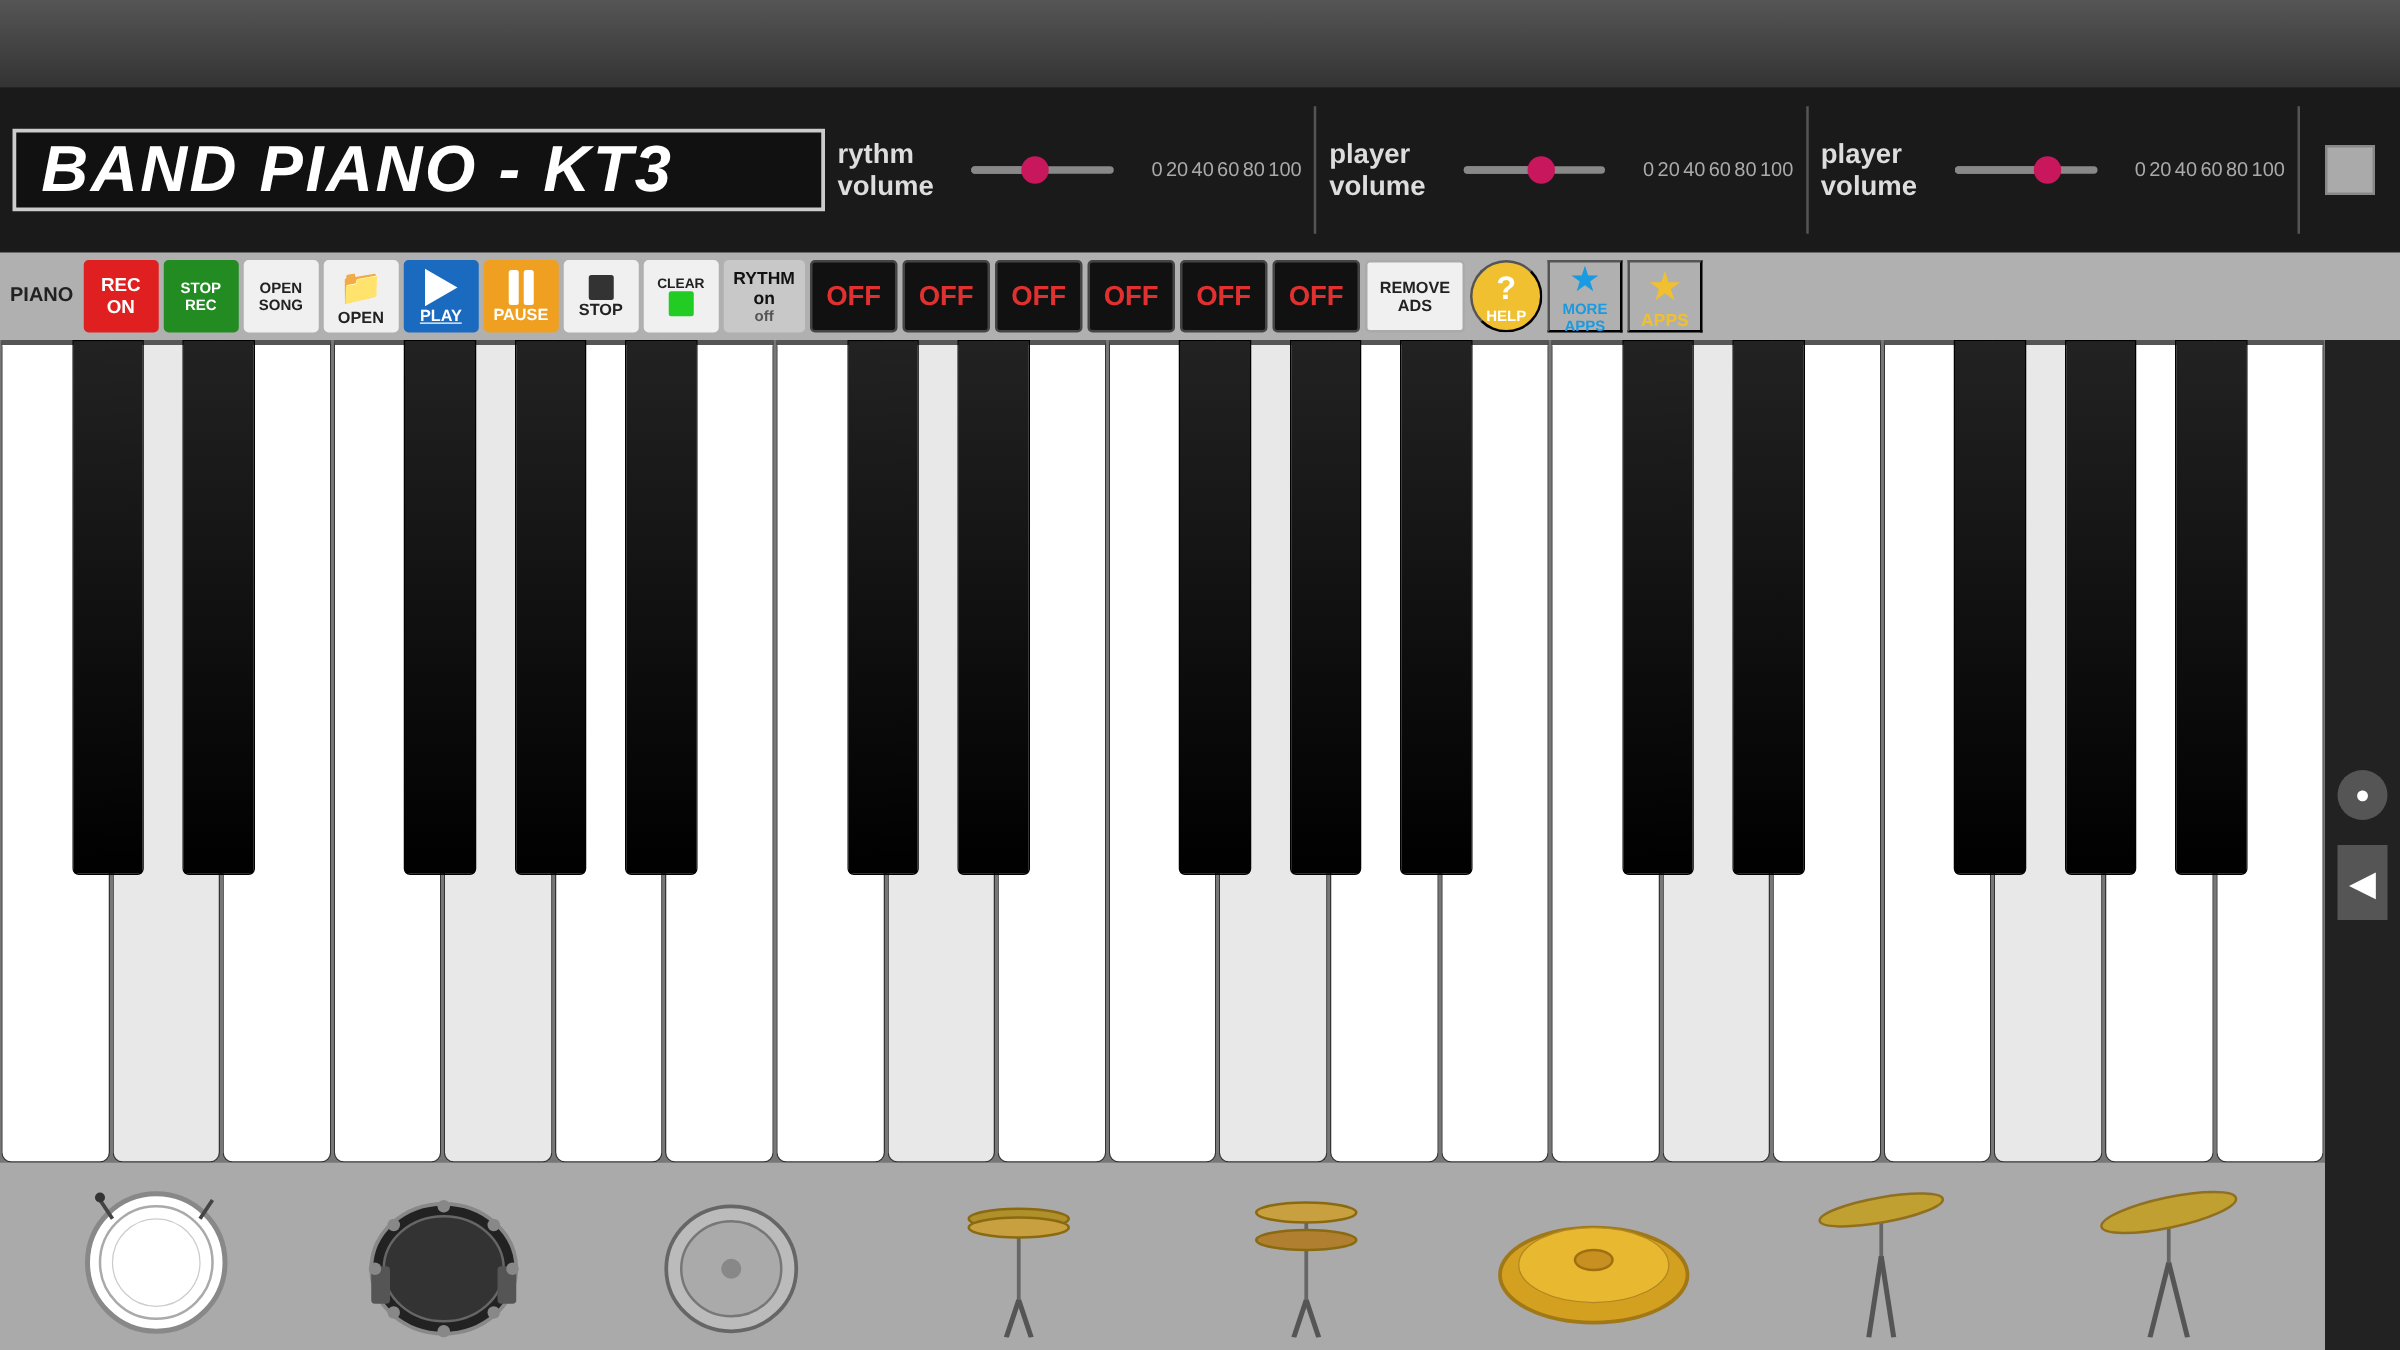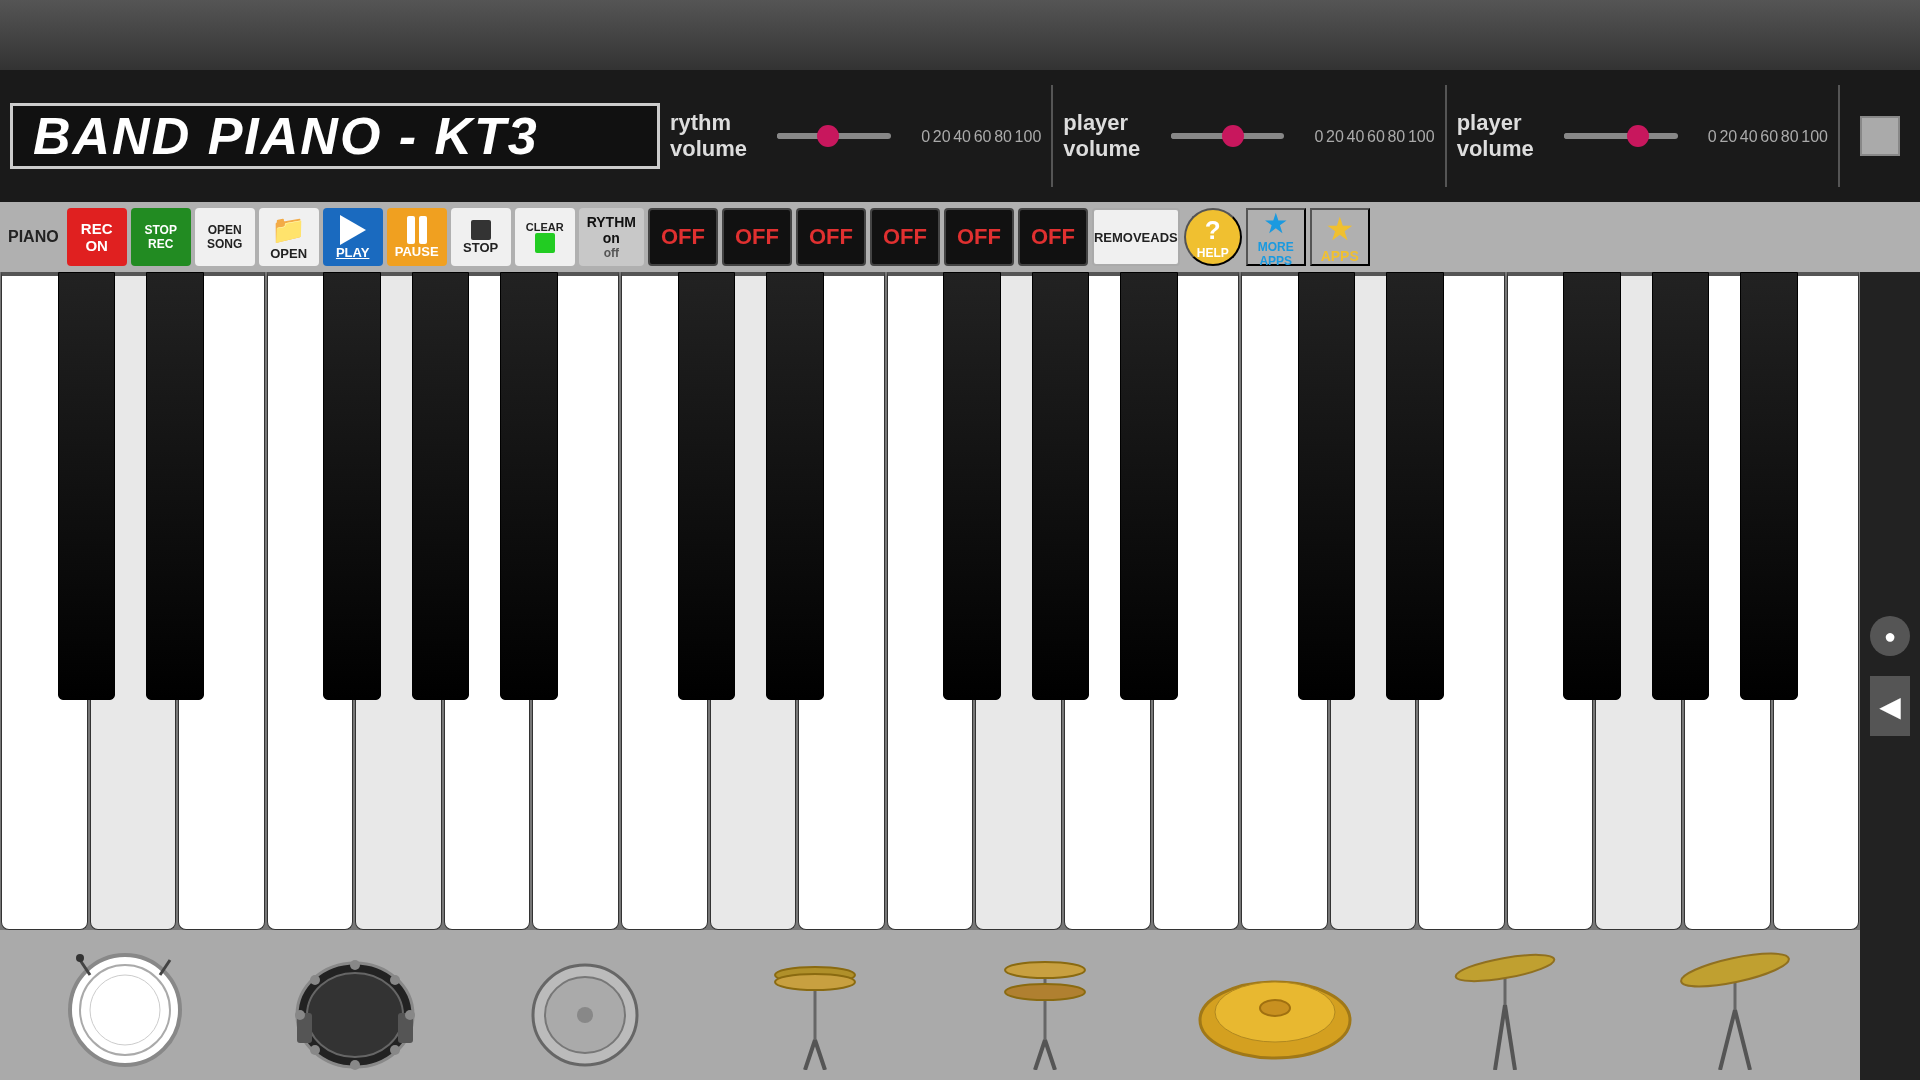--- a/index.html
+++ b/index.html
@@ -210,20 +210,21 @@
       border: 2px solid #444;
       border-radius: 4px;
       cursor: pointer;
       height: 58px;
       min-width: 70px;
       padding: 0 8px;
     }
 
     .remove-ads-btn {
       display: flex;
+      flex-direction: column;
       align-items: center;
       justify-content: center;
       background: #f0f0f0;
       border: 2px solid #aaa;
       border-radius: 4px;
       cursor: pointer;
       height: 58px;
       min-width: 80px;
       font-size: 13px;
       font-weight: bold;

